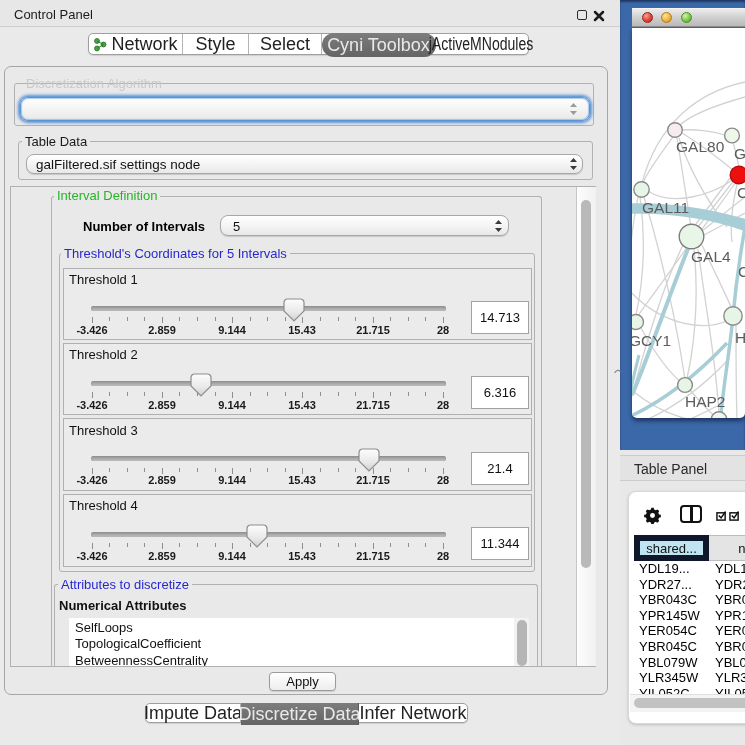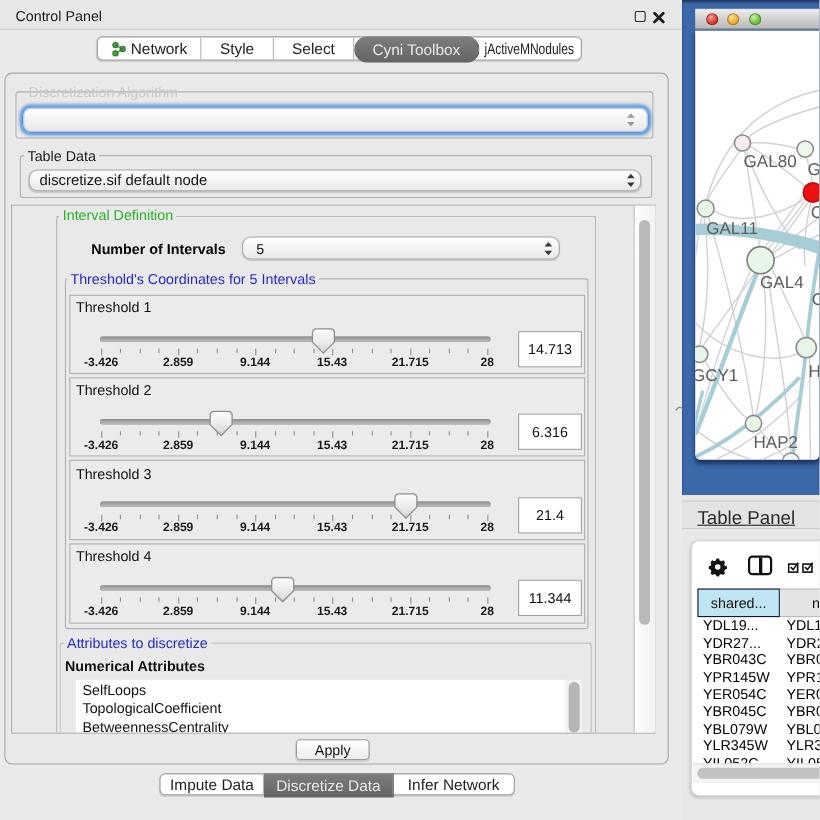--- a/index.html
+++ b/index.html
@@ -6,21 +6,21 @@
   html,body { width:745px; height:745px; overflow:hidden; background:#e8e8e8;
     font-family:"Liberation Sans", sans-serif; }
   .abs { position:absolute; }
   #stage { position:relative; width:745px; height:745px; }
   
   #titlebar { left:0; top:0; width:620px; height:27px; background:#e7e7e7;
     border-bottom:1px solid #cfcfcf; }
   #titlebar .t { position:absolute; left:14px; top:7px; font-size:13px; color:#1b1b1b; }
   #leftbg { left:0; top:28px; width:620px; height:717px; background:#eaeaea; }
   
-  .seg { position:absolute; display:flex; font-size:14px; color:#222;
+  .seg { position:absolute; display:flex; font-size:18px; color:#222;
     border:1px solid #9f9f9f; border-radius:5px; background:#fff;
     box-shadow:0 1px 1px rgba(0,0,0,0.12); }
   .seg > div { display:flex; align-items:center; justify-content:center;
     border-right:1px solid #b5b5b5; white-space:nowrap; }
   .seg > div:last-child { border-right:none; }
   .seg .dark { background:linear-gradient(#7d7d7d,#646464); color:#e9e9e9;
     border-right-color:#5a5a5a; }
   #toptabs { left:88px; top:33px; width:441px; height:22px; }
   #toptabs .dark { margin:-1px 0; height:24px;border-radius:12px; }
   #bottabs { left:145px; top:703px; width:323px; height:20px; }
@@ -63,21 +63,21 @@
   #netwin { left:620px; top:0; width:125px; height:450px; background:#3b68a8;
     box-shadow:inset 0 2px 2px rgba(0,0,20,0.45); }
   #wtitle { left:632px; top:8px; width:113px; height:19px;
     background:linear-gradient(#ececec,#d2d2d2 45%,#b9b9b9);
     border-top:1px solid #f4f4f4; border-bottom:1px solid #8f8f8f; }
   .light { position:absolute; top:11.5px; width:11px; height:11px; border-radius:50%; }
   #canvas { left:632px; top:28px; width:113px; height:390px; background:#ffffff;
     border-radius:0 0 5px 5px; box-shadow:0 3px 4px rgba(0,0,30,0.5); overflow:hidden; }
   #tpbar { left:620px; top:455px; width:125px; height:26px; background:#e3e3e3;
     border-top:1px solid #cbcbcb; border-bottom:1px solid #cbcbcb; }
-  #tpbar .t { position:absolute; left:14px; top:5px; font-size:17px; color:#2a2a2a;text-decoration:underline; }
+  #tpbar .t { position:absolute; left:14px; top:5px; font-size:14px; color:#2a2a2a; }
   #tablecard { left:628px; top:491px; width:130px; height:233px; background:#fff;
     border:1px solid #d8d8d8; border-radius:8px; box-shadow:0 1px 3px rgba(0,0,0,0.18); }
   .hcell { position:absolute; top:534px; height:26px; font-size:13px; color:#111;
     display:flex; align-items:center; justify-content:center; }
   .trowt { position:absolute; font-size:13px; color:#000; white-space:nowrap; }
 </style>
 </head>
 <body>
 <div id="stage">
 
@@ -164,21 +164,21 @@
       <div style="position:absolute;left:51px;top:13px;width:22px;height:18px;border:2.6px solid #111;border-radius:4px;"></div>
       <div style="position:absolute;left:61px;top:15px;width:2.6px;height:14px;background:#111;"></div>
       <svg width="11" height="10" viewBox="0 0 12 11" style="position:absolute;left:87px;top:19px;">
         <rect x="1" y="2" width="9" height="8" fill="none" stroke="#111" stroke-width="1.6"></rect>
         <path d="M3 5 L5.5 7.5 L10.5 0.5" stroke="#111" stroke-width="1.6" fill="none"></path>
       </svg>
       <svg width="11" height="10" viewBox="0 0 12 11" style="position:absolute;left:100px;top:19px;">
         <rect x="1" y="2" width="9" height="8" fill="none" stroke="#111" stroke-width="1.6"></rect>
         <path d="M3 5 L5.5 7.5 L10.5 0.5" stroke="#111" stroke-width="1.6" fill="none"></path>
       </svg>
-      <div class="hcell" style="left:5px;top:43px;width:75px;background:#bfe4f2;border:1px solid #0f172a;">shared...</div>
+      <div class="hcell" style="left:5px;top:43px;width:75px;background:#bfe4f2;border:6px solid #0f172a;">shared...</div>
       <div class="hcell" style="left:80px;top:43px;width:92px;background:#e4e4e4;border:1px solid #bcbcbc;border-left:none;">name</div>
       <div class="trowt" style="left:10px;top:69.0px;">YDL19...</div>
       <div class="trowt" style="left:86px;top:69.0px;">YDL194W</div>
       <div class="trowt" style="left:10px;top:84.6px;">YDR27...</div>
       <div class="trowt" style="left:86px;top:84.6px;">YDR277C</div>
       <div class="trowt" style="left:10px;top:100.2px;">YBR043C</div>
       <div class="trowt" style="left:86px;top:100.2px;">YBR043C</div>
       <div class="trowt" style="left:10px;top:115.8px;">YPR145W</div>
       <div class="trowt" style="left:86px;top:115.8px;">YPR145W</div>
       <div class="trowt" style="left:10px;top:131.4px;">YER054C</div>
@@ -230,21 +230,21 @@
   <div class="combo" style="left:20px;top:97px;width:570px;height:24px;box-shadow:0 0 3px 2px rgba(80,140,215,0.95), inset 0 0 1px 1px rgba(120,170,225,0.6);border-color:#5a94d4;">
       <svg class="updn" style="right:11px;" viewBox="0 0 9 14">
         <path d="M1 5 L4.5 1 L8 5 Z" fill="#9a9a9a"></path>
         <path d="M1 9 L4.5 13 L8 9 Z" fill="#9a9a9a"></path>
       </svg>
     </div>
 
   <div class="grp" style="left:18px;top:141px;width:575px;height:39px;"></div>
   <div class="grptitle" style="left:22px;top:134px;color:#1a1a1a;">Table Data</div>
   <div class="combo" style="left:26px;top:154px;width:557px;height:20px;">
-    <div class="txt" style="font-size:13.5px;">discretize.sif default node</div>
+    <div class="txt" style="font-size:13.5px;">galFiltered.sif settings node</div>
     <svg class="updn" style="right:4px;" viewBox="0 0 9 14">
         <path d="M1 5 L4.5 1 L8 5 Z" fill="#3a3a3a"></path>
         <path d="M1 9 L4.5 13 L8 9 Z" fill="#3a3a3a"></path>
       </svg>
   </div>
 
 
   <div class="abs" style="left:10px;top:186px;width:586px;height:481px;border:1px solid #b0b0b0;overflow:hidden;">
   </div>
   <div class="abs" id="viewport" style="left:10px;top:186px;width:565px;height:480px;overflow:hidden;">

